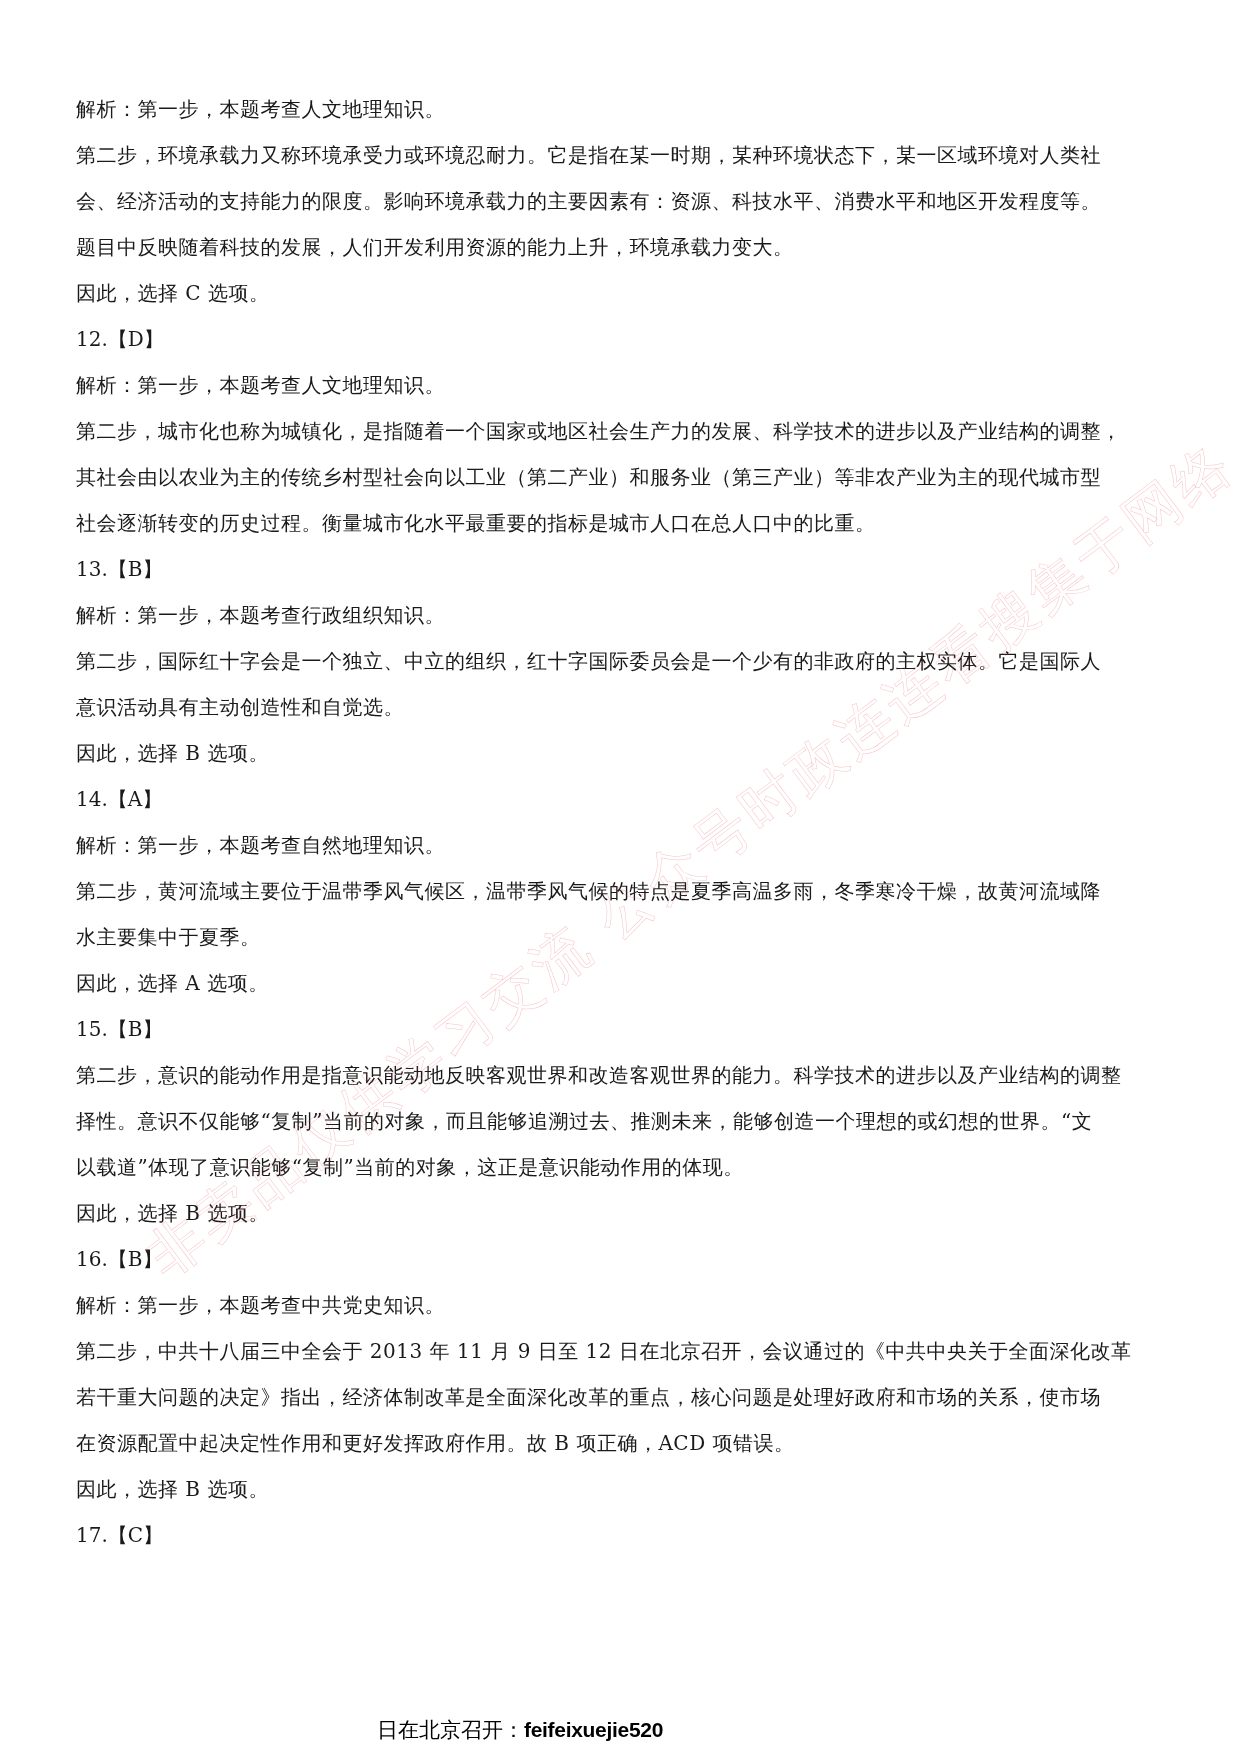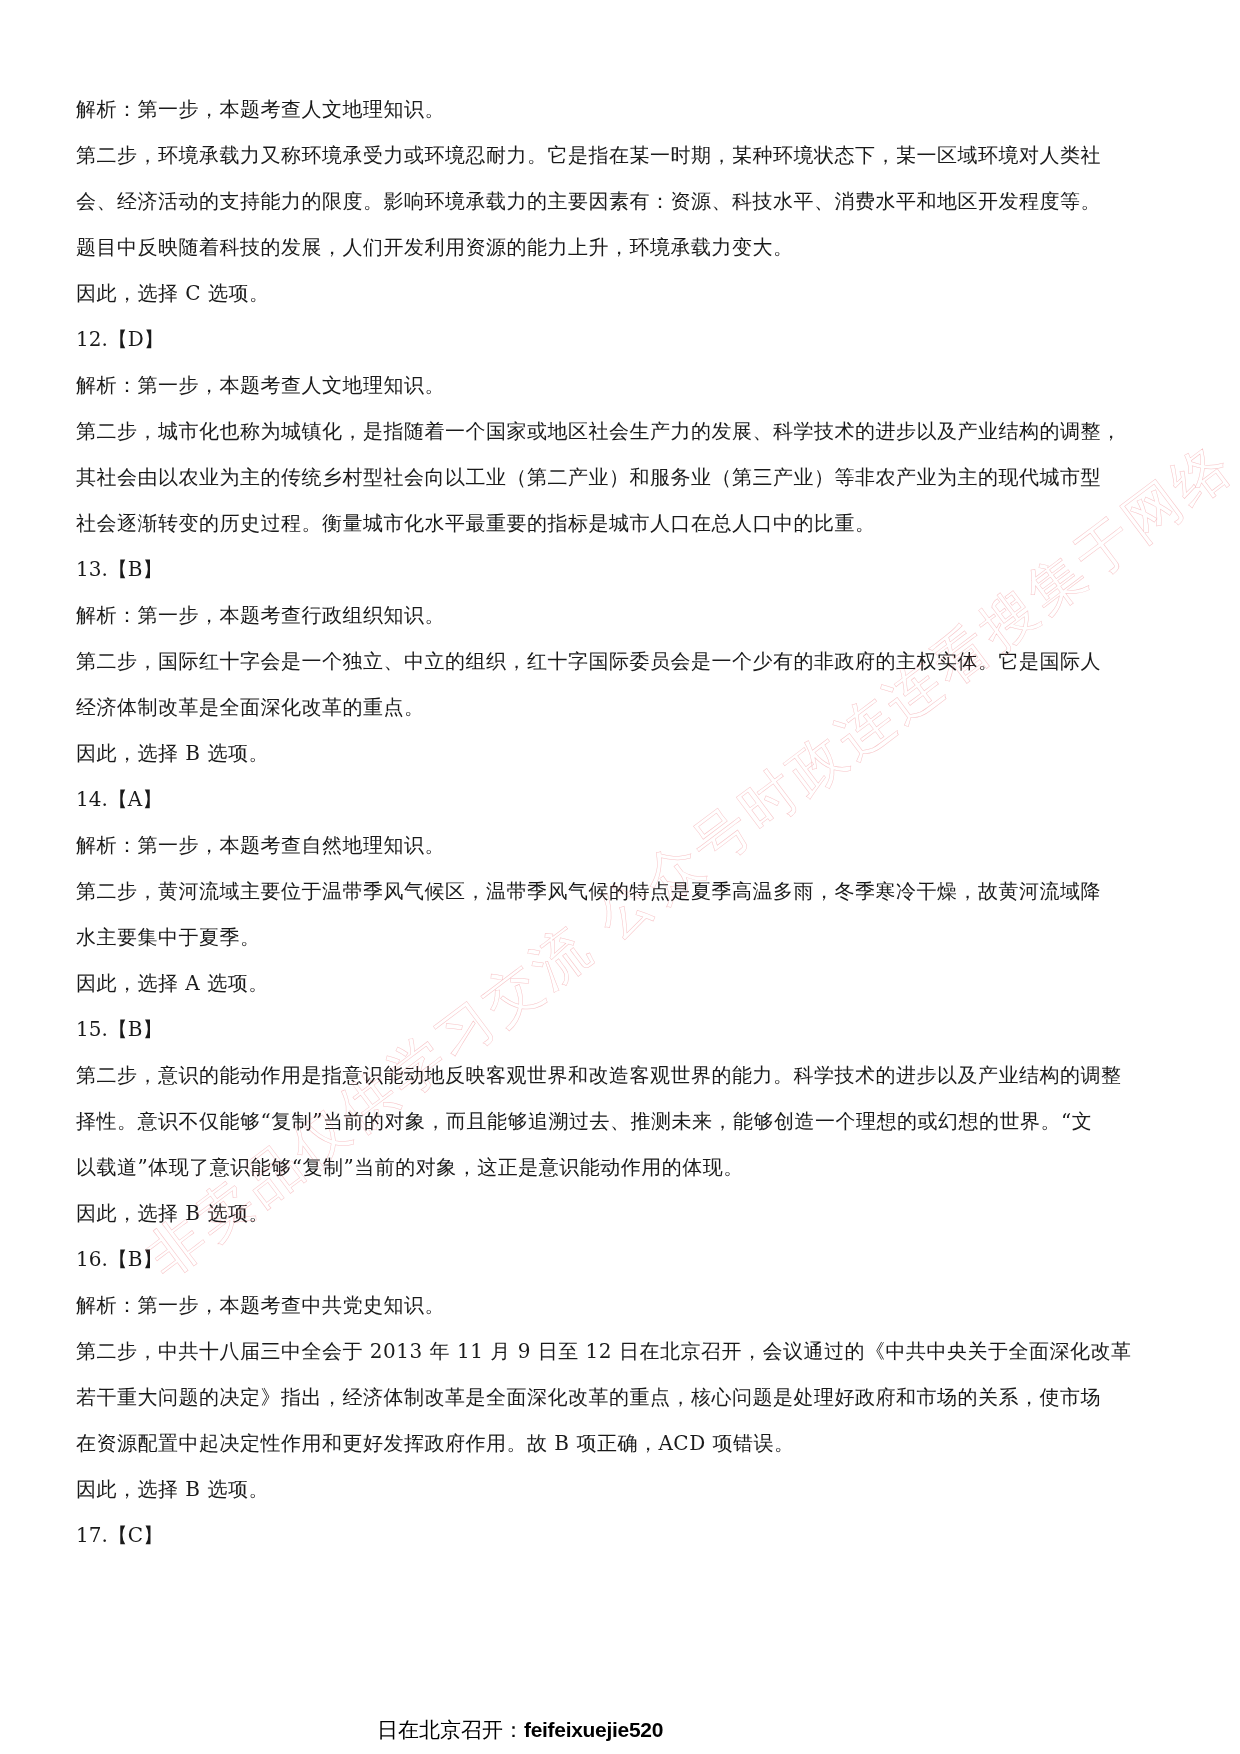--- a/index.html
+++ b/index.html
@@ -94,21 +94,21 @@
       <div class="line">解析：第一步，本题考查人文地理知识。</div>
       <div class="line">第二步，城市化也称为城镇化，是指随着一个国家或地区社会生产力的发展、科学技术的进步以及产业结构的调整，</div>
       <div class="line">其社会由以农业为主的传统乡村型社会向以工业（第二产业）和服务业（第三产业）等非农产业为主的现代城市型</div>
       <div class="line">社会逐渐转变的历史过程。衡量城市化水平最重要的指标是城市人口在总人口中的比重。</div>
     </div>
 
     <div>
       <div class="answer-head"><span>13.</span><span>【B】</span></div>
       <div class="line">解析：第一步，本题考查行政组织知识。</div>
       <div class="line">第二步，国际红十字会是一个独立、中立的组织，红十字国际委员会是一个少有的非政府的主权实体。它是国际人</div>
-      <div class="line">经济体制改革是全面深化改革的重点。</div>
+      <div class="line">意识活动具有主动创造性和自觉选。</div>
       <div class="line">因此，选择 B 选项。</div>
     </div>
 
     <div>
       <div class="answer-head"><span>14.</span><span>【A】</span></div>
       <div class="line">解析：第一步，本题考查自然地理知识。</div>
       <div class="line">第二步，黄河流域主要位于温带季风气候区，温带季风气候的特点是夏季高温多雨，冬季寒冷干燥，故黄河流域降</div>
       <div class="line">水主要集中于夏季。</div>
       <div class="line">因此，选择 A 选项。</div>
     </div>

